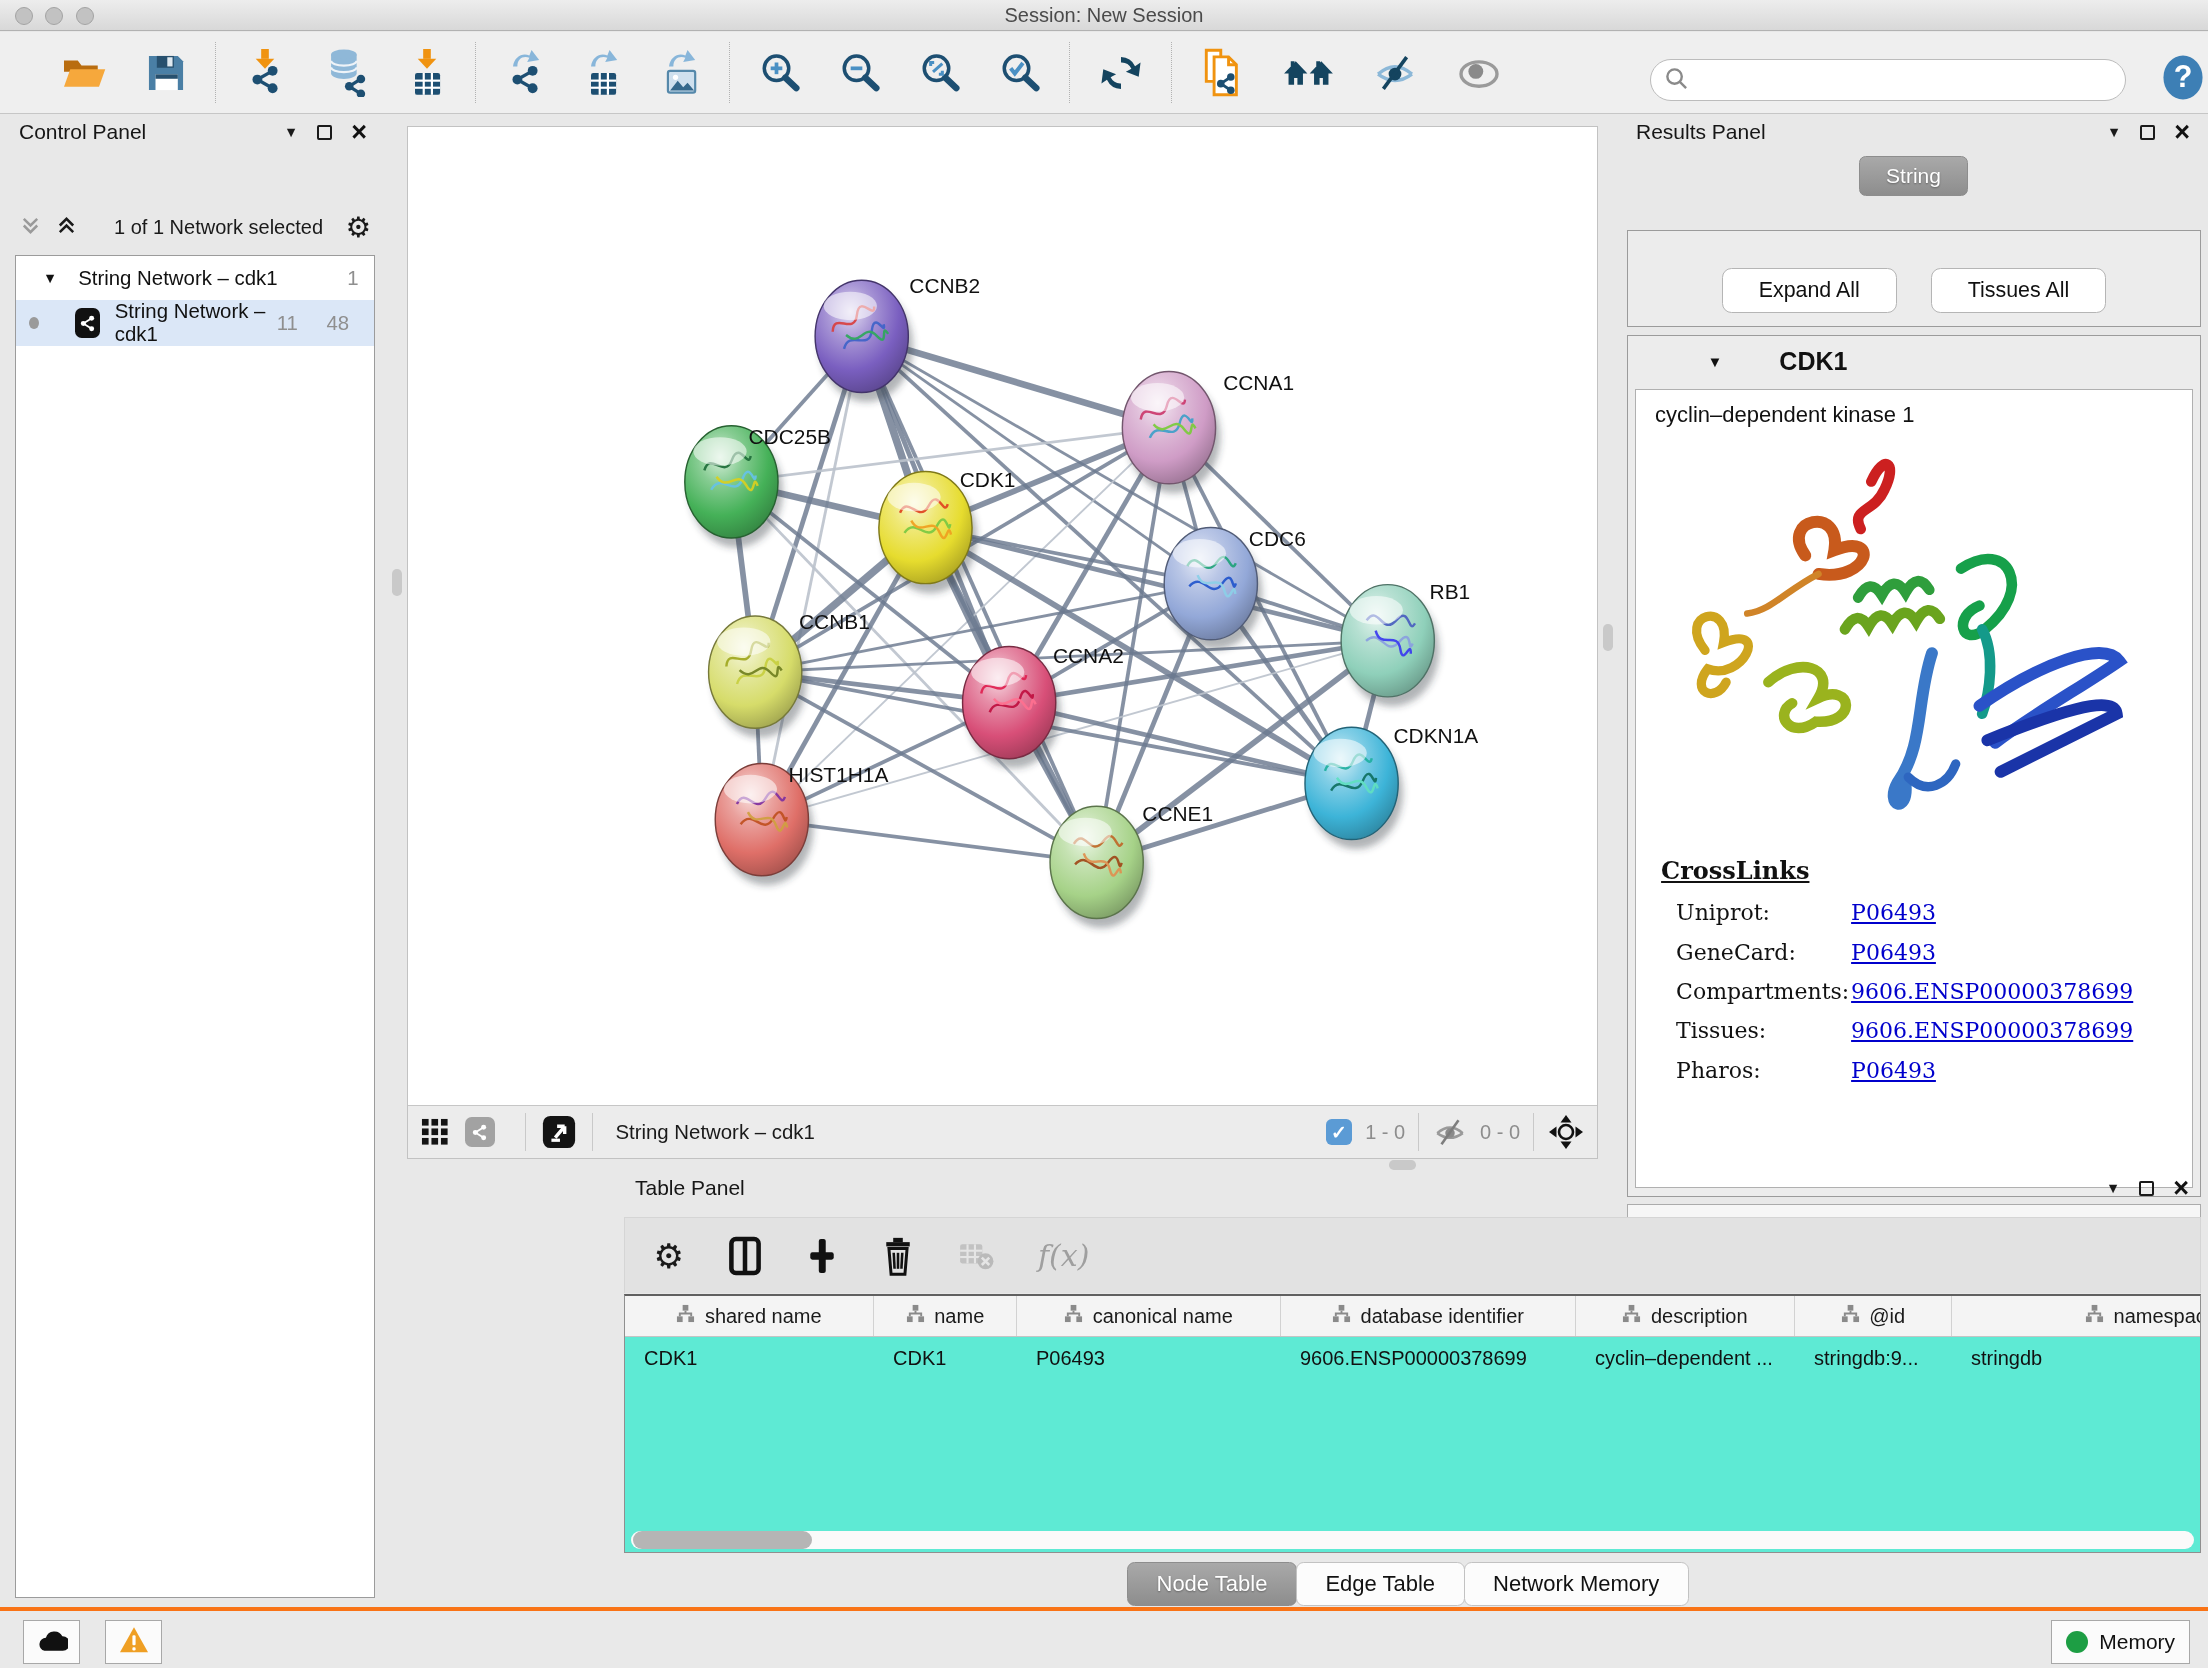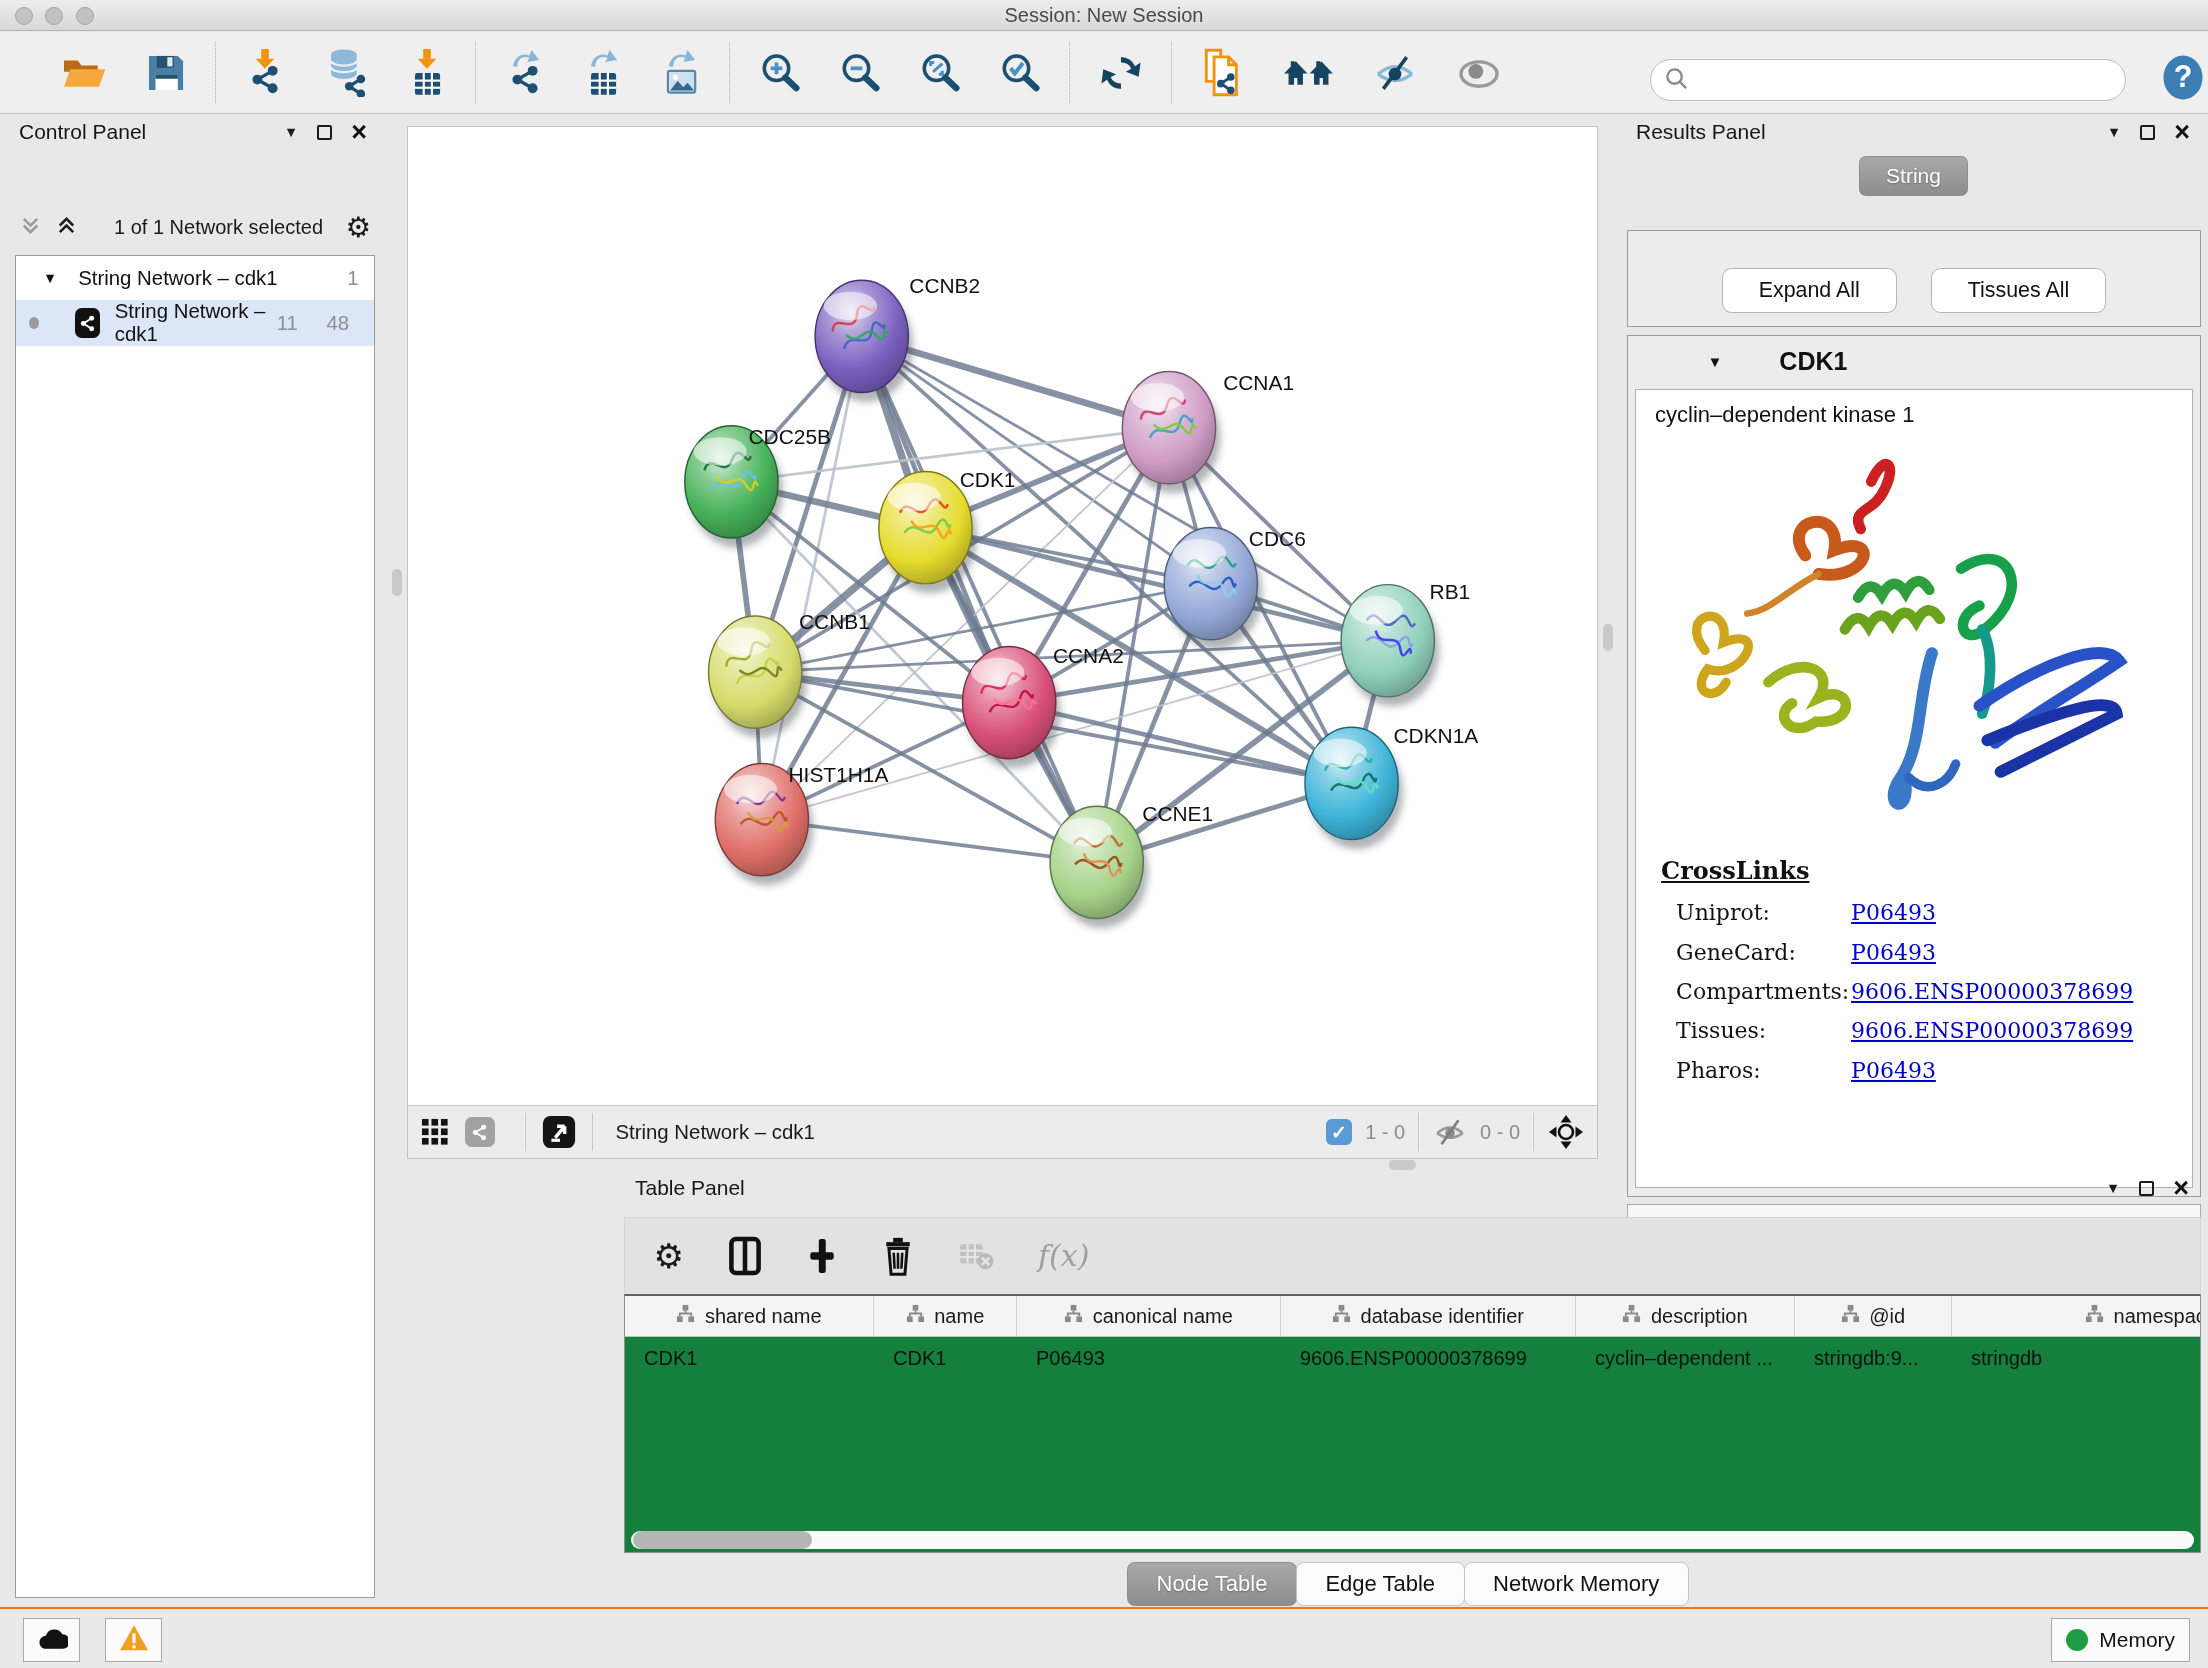--- a/index.html
+++ b/index.html
@@ -87,36 +87,36 @@
   .cl-row { display:flex; margin-bottom:14.3px; font-size:22px; }
   .cl-label { width:190px; padding-left:15px; }
   .cl-link { color:#0000cc; text-decoration:underline; }
   .res-strip { position:absolute; left:9.5px; right:7.6px; top:1090px; height:15px; background:#f6f6f6; border:1px solid #ababab; }
 
   
   .table-panel-header { position:absolute; left:616px; top:1170px; width:1592px; }
   .tp-toolbar { position:absolute; left:624px; top:1217px; width:1577px; height:76px; background:#e2e2e2;
     display:flex; align-items:center; gap:44px; padding-left:28.5px; border:1px solid #d5d5d5; border-bottom:none; }
   .fx { font-family:"DejaVu Serif", serif; font-style:italic; font-size:30px; color:#9f9f9f; }
-  .tp-table { position:absolute; left:624px; top:1294px; width:1577px; height:259px; background:#15803d;
+  .tp-table { position:absolute; left:624px; top:1294px; width:1577px; height:259px; background:#5eead4;
     border:1.9px solid #8f8f8f; border-top:2.9px solid #606060; overflow:hidden; }
   .t-head { display:flex; height:41px; background:#f4f4f4; border-bottom:1.9px solid #c4c4c4; width:1726px; }
   .th { display:flex; align-items:center; justify-content:center; gap:9.5px; border-right:1px solid #d2d2d2;
     font-size:20px; color:#1a1a1a; }
   .t-row { display:flex; height:43px; align-items:center; width:1726px; }
   .td { font-size:20px; padding-left:19px; overflow:hidden; white-space:nowrap; }
   .t-scroll { position:absolute; left:5.7px; right:5.7px; bottom:2.9px; height:18px; background:#fafafa; border-radius:9.5px; }
   .t-thumb { position:absolute; left:1.9px; top:0; width:179px; height:18px; background:#b5b5b5; border-radius:9.5px; }
   .bottom-tabs { position:absolute; left:1127px; top:1562px; display:flex; }
   .b-tab { height:44px; padding:0 28.5px; display:flex; align-items:center; font-size:22px; background:#fcfcfc;
     border:1px solid #c2c2c2; border-radius:7.6px; margin-right:-1px; color:#111; }
   .b-tab.active { background:linear-gradient(#a9a9a9,#8d8d8d); color:#fff; text-shadow:0 1px 1.9px #00000055; border-color:#8d8d8d; }
 
   
-  .statusbar { position:absolute; left:0; top:1607px; width:2208px; height:61px; background:#e9e9e9; border-top:2px solid #f97316; }
+  .statusbar { position:absolute; left:0; top:1607px; width:2208px; height:61px; background:#e9e9e9; border-top:4px solid #f97316; }
   .sb-btn { position:absolute; top:8.6px; height:44px; background:#fbfbfb; border:1.9px solid #a8a8a8;
     display:flex; align-items:center; justify-content:center; }
   .sb-cloud { left:23px; width:57px; }
   .sb-warn { left:105px; width:57px; }
   .sb-mem { left:2051px; width:139px; gap:11.4px; font-size:21px; }
   .mem-dot { width:22px; height:22px; border-radius:50%; background:#1d9e44; }
 </style>
 </head>
 <body>
 

